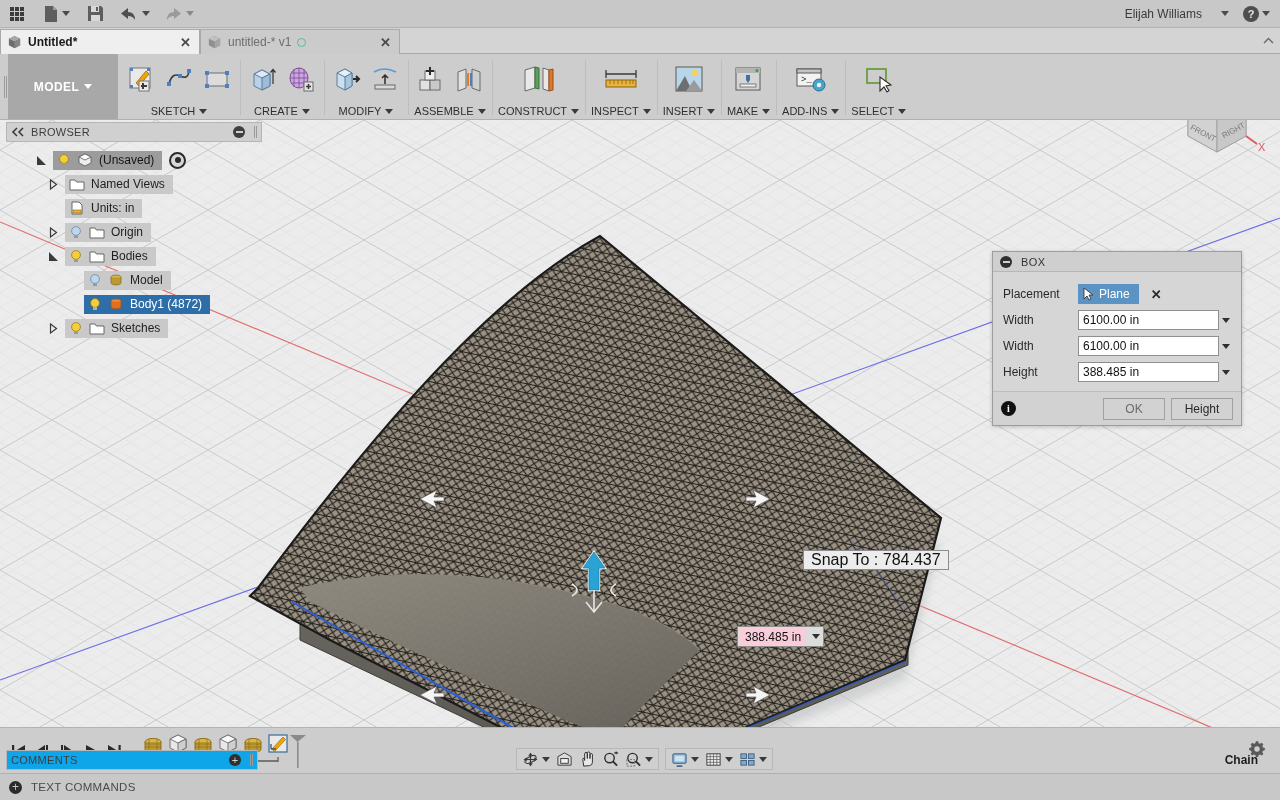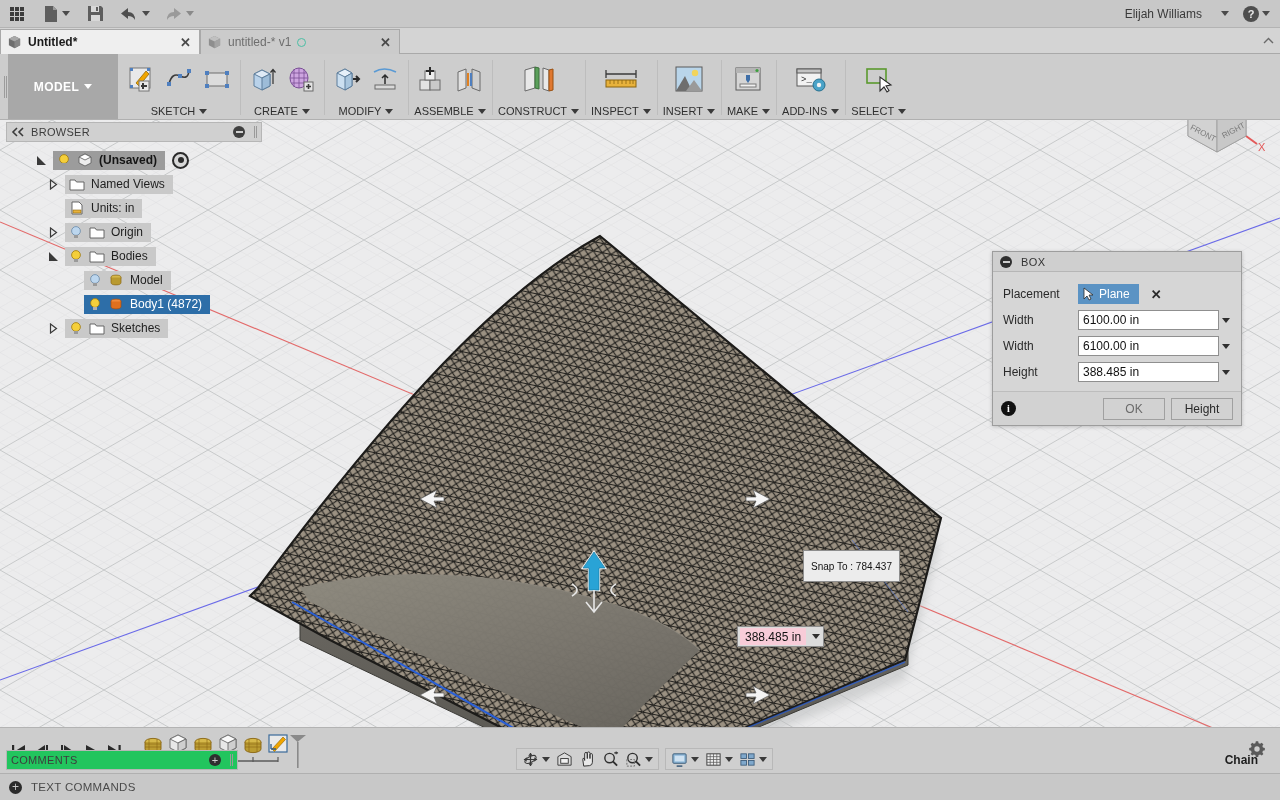--- a/index.html
+++ b/index.html
@@ -105,21 +105,21 @@
   .bh-minus b { display:block; width:7px;height:2px;background:#d0d0d0; }
   .bh-grip { width:3px;height:12px;border-left:1px solid #9a9a9a;border-right:1px solid #9a9a9a; margin-left:3px;}
   .tree { padding-top: 6px; }
   .trow { display: flex; align-items: center; height: 24px; gap: 5px; }
   .tarrow { width: 14px; height:14px; display:flex;align-items:center;justify-content:center; flex:none; }
   .tchip {
     display: inline-flex; align-items: center; gap: 6px; height: 19px;
     background: #c9c9c9; padding: 0 8px 0 4px; color: #1e1e1e; white-space: nowrap;
   }
   .tchip.sel { background: #2d6ea8; color: #ffffff; }
-  .tchip.root { background: #9c9c9c; color: #151515; font-weight: bold; }
+  .tchip.root { background: #9c9c9c; color: #151515; font-weight: normal; }
   .bulb { width: 14px; height: 14px; flex: none; }
   .ticon { width: 16px; height: 14px; flex: none; }
   .eye-btn { width:17px;height:17px;border-radius:50%;border:2px solid #2a2a2a;background:#d8d8d8;
              display:flex;align-items:center;justify-content:center; flex:none; margin-left:2px;}
   .eye-btn b { width:6px;height:6px;border-radius:50%;background:#2a2a2a;display:block; }
 
   
   .dialog {
     position: absolute; left: 992px; top: 131px; width: 250px;
     background: #d6d6d6; border: 1px solid #9d9d9d; z-index: 30;
@@ -162,38 +162,38 @@
     height: 22px; min-width: 62px; padding: 0 12px; background: #d2d2d2; border: 1px solid #a0a0a0;
     display:flex;align-items:center;justify-content:center; font-size:12px; color:#2a2a2a;
   }
   .dbtn.ok { color: #6b6b6b; margin-left:auto; }
 
   
   .viewcube { position:absolute; right: 6px; top: -62px; width: 112px; height: 110px; z-index: 12; }
 
   
   .snaptip {
-    position: absolute; left: 803px; top: 430px; height: 32px;
+    position: absolute; left: 803px; top: 430px; height: 20px;
     background: #ececec; border: 1px solid #8d8d8d; padding: 0 7px;
-    display: flex; align-items: center; font-size: 10px; color: #111; z-index: 16;
+    display: flex; align-items: center; font-size: 16px; color: #111; z-index: 16;
   }
   .dimbox {
     position: absolute; left: 737px; top: 506px; height: 21px; z-index: 16;
     background: #dcdcdc; border: 1px solid #8d8d8d; display: flex; align-items: center;
   }
   .dimbox .val {
     background: #f8ccd8; height: 17px; margin: 0 2px; padding: 0 5px;
     display: flex; align-items: center; font-size: 12px; color: #111;
   }
   .dimbox .dsp { width: 15px; display:flex;align-items:center;justify-content:center; }
 
   
   .comments {
-    position: absolute; left: 6px; bottom: 5px; width: 232px; height: 20px;
-    background: #22c55e; border: 1px solid #b6b6b6; display: flex; align-items: center;
+    position: absolute; left: 6px; bottom: 5px; width: 252px; height: 20px;
+    background: #0ea5e9; border: 1px solid #b6b6b6; display: flex; align-items: center;
     padding: 0 4px; gap: 6px; z-index: 14;
   }
   .comments .ctitle { font-size: 11px; color: #3d3d3d; letter-spacing:.3px; }
   .plus-c { margin-left:auto; width:12px;height:12px;border-radius:50%;background:#2f2f2f;
             display:flex;align-items:center;justify-content:center;color:#d0d0d0;font-size:11px;line-height:1;}
   .chain-lbl { position:absolute; right: 22px; bottom: 8px; font-size:12px; color:#1d1d1d; font-weight:bold; z-index:14;}
 
   
   .navbar {
     position: absolute; left: 516px; bottom: 5px; display: flex; align-items: center; gap: 6px; z-index: 14;

